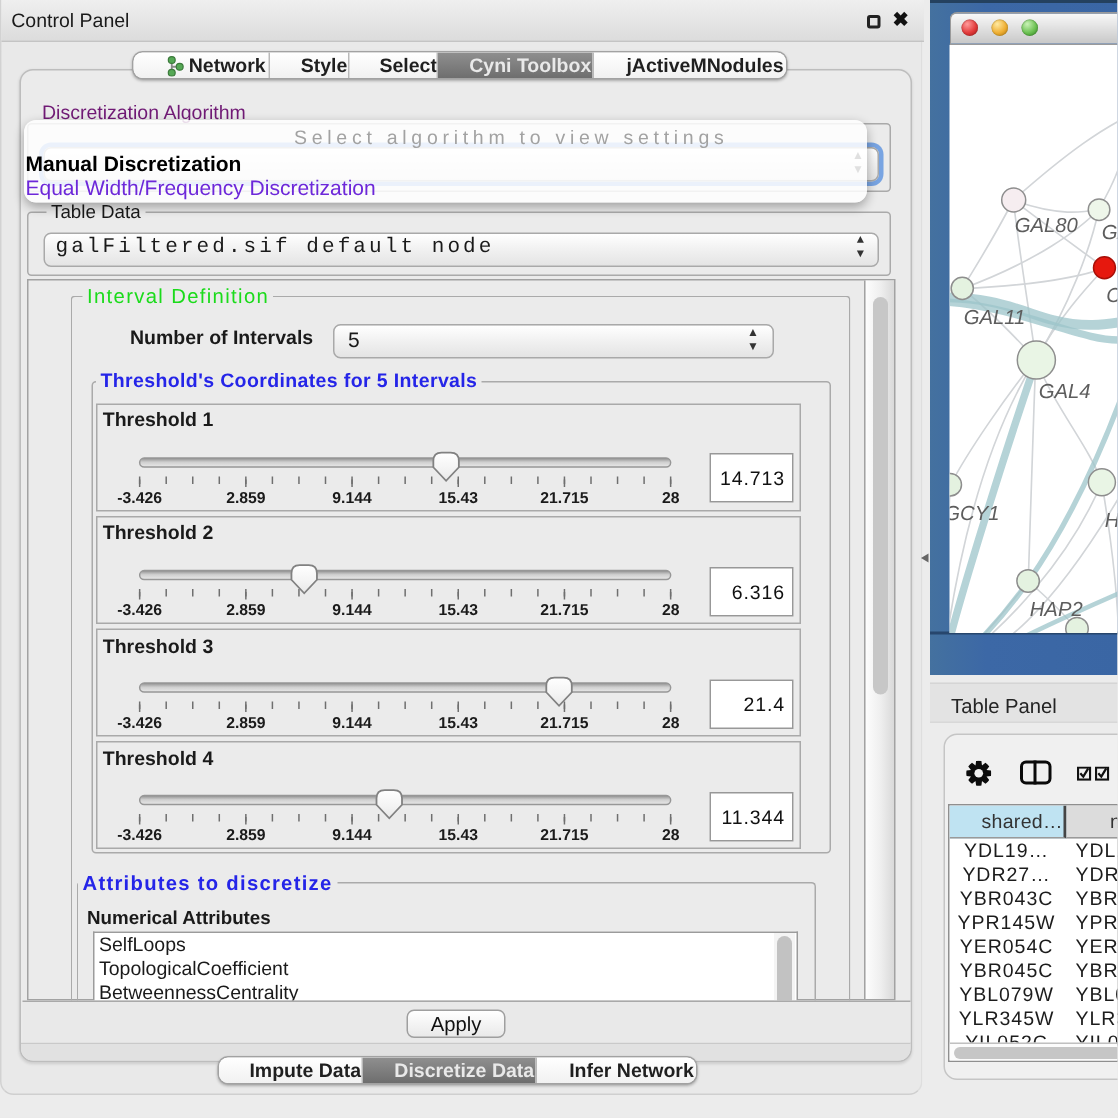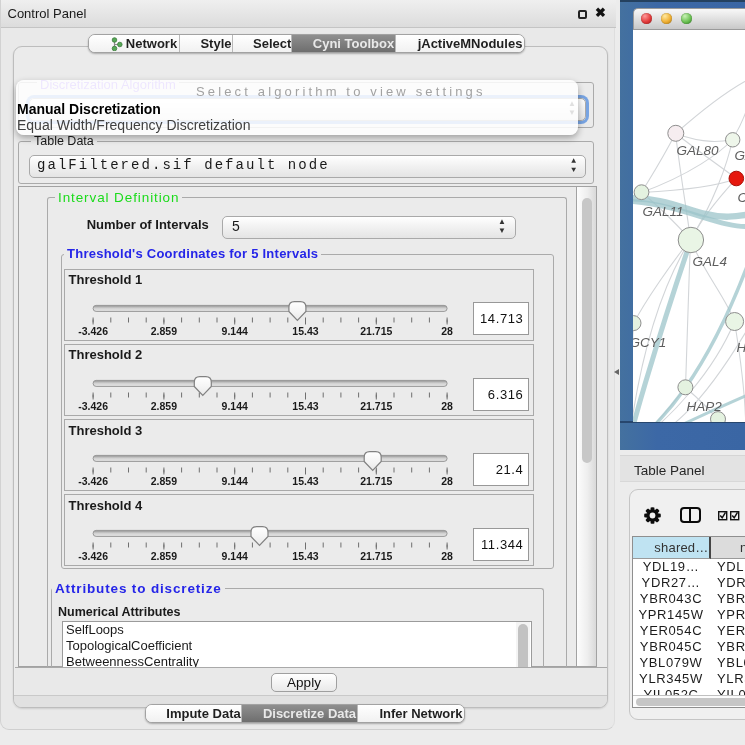--- a/index.html
+++ b/index.html
@@ -28,21 +28,21 @@
 <div class="abs" id="cpwin" style="left:0;top:0;width:615px;height:730px;background:#e9e9e9;border-left:1px solid #d2d2d2;border-bottom:1px solid #cfcfcf;border-right:1px solid #dedede;border-radius:0 0 9px 9px;">
 
   <div class="abs" style="left:0;top:0;width:615px;height:28px;background:linear-gradient(#efefef,#dcdcdc);border-bottom:1px solid #c4c4c4;"></div>
   <div class="abs" style="left:6.5px;top:6px;font-size:13px;color:#1a1a1a;">Control Panel</div>
   <div class="abs" style="left:577px;top:10px;width:9px;height:9px;border:2px solid #222;border-radius:2px;"></div>
   <div class="abs" style="left:594px;top:5px;font-size:13px;font-weight:bold;color:#111;">✖</div>
 
   <div class="abs" id="bigpanel" style="left:12px;top:46px;width:595px;height:662px;background:#ebebeb;border:1px solid #bdbdbd;border-radius:9px;box-shadow:0 1px 2px rgba(0,0,0,0.12);overflow:hidden;">
 
     <div class="gbox" style="left:4px;top:35px;width:576px;height:46px;"></div>
-    <div class="gtitle" style="left:11px;top:30px;font-size:13px;color:#8b5cf6;margin-left:12px;">Discretization Algorithm</div>
+    <div class="gtitle" style="left:11px;top:20px;font-size:13px;color:#701a75;">Discretization Algorithm</div>
     <div class="combo" style="left:15px;top:51px;width:557px;box-shadow:0 0 0 3px rgba(100,152,225,0.85);">
       <span class="arr">▲<br>▼</span>
     </div>
 
     <div class="gbox" style="left:4px;top:94px;width:576px;height:43px;"></div>
     <div class="gtitle" style="left:17px;top:87px;font-size:12.5px;color:#1a1a1a;">Table Data</div>
     <div class="combo" style="left:15px;top:108px;width:557px;padding-left:7px;font-family:Liberation Mono, monospace;">galFiltered.sif default node
       <span class="arr">▲<br>▼</span>
     </div>
 
@@ -205,21 +205,21 @@
 
   <div class="tabbar" id="bottabs" style="left:144px;top:704px;width:320px;height:19px;">
     <div class="seg first" style="width:95px;">Impute Data</div>
     <div class="seg sel" style="width:116px;">Discretize Data</div>
     <div class="seg" style="width:107px;">Infer Network</div>
   </div>
 
   <div class="abs" id="popup" style="left:15px;top:80px;width:562px;height:55px;background:rgba(255,255,255,0.85);border-radius:8px;box-shadow:0 3px 7px rgba(0,0,0,0.32);">
     <div class="abs" style="left:1px;top:21px;font-size:14px;font-weight:bold;color:#000;">Manual Discretization</div>
     <div class="abs" style="left:180px;top:4px;font-size:13px;letter-spacing:3.15px;color:#a2a2a2;">Select algorithm to view settings</div>
-    <div class="abs" style="left:1px;top:36.5px;font-size:14px;color:#404040;">Equal Width/Frequency Discretization</div>
+    <div class="abs" style="left:1px;top:36.5px;font-size:14px;color:#6d28d9;">Equal Width/Frequency Discretization</div>
   </div>
 </div>
 
 <div class="abs" id="netwin" style="left:620px;top:0;width:125px;height:450px;background:linear-gradient(90deg,#44719f 0%,#3c68a6 30%,#3a66a4 100%);border-top:2px solid #24415f;font-style:italic;">
   <div class="abs" style="left:0;top:419px;width:125px;height:2px;background:#27466d;"></div>
 
   <div class="abs" style="left:12.5px;top:6px;width:112.5px;height:21.5px;background:linear-gradient(#f8f8f8,#c8c8c8);border:1px solid #9a9a9a;border-right:none;border-radius:5px 0 0 0;"></div>
   <div class="abs" style="left:21.3px;top:11px;width:11px;height:11px;border-radius:50%;background:radial-gradient(circle at 35% 28%,#ff9a9a,#e23b3b 55%,#9c1515);box-shadow:inset 0 0 1px #7d2020;"></div>
   <div class="abs" style="left:41.1px;top:11px;width:11px;height:11px;border-radius:50%;background:radial-gradient(circle at 35% 28%,#ffe9a0,#efaf33 55%,#a8700d);box-shadow:inset 0 0 1px #8a6a14;"></div>
   <div class="abs" style="left:61.3px;top:11px;width:11px;height:11px;border-radius:50%;background:radial-gradient(circle at 35% 28%,#c9f2b6,#6cc153 55%,#2c7d1d);box-shadow:inset 0 0 1px #2f6823;"></div>

